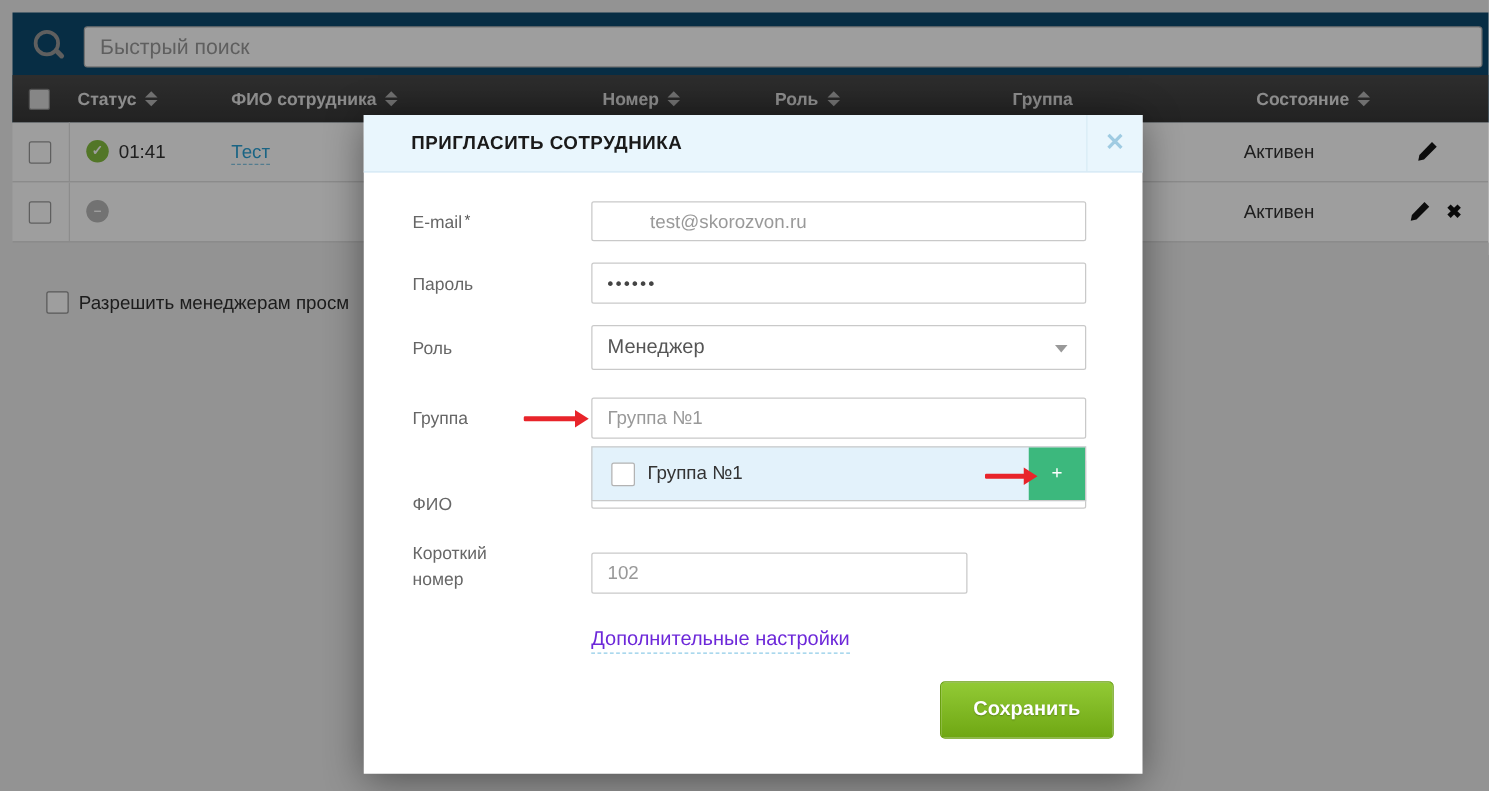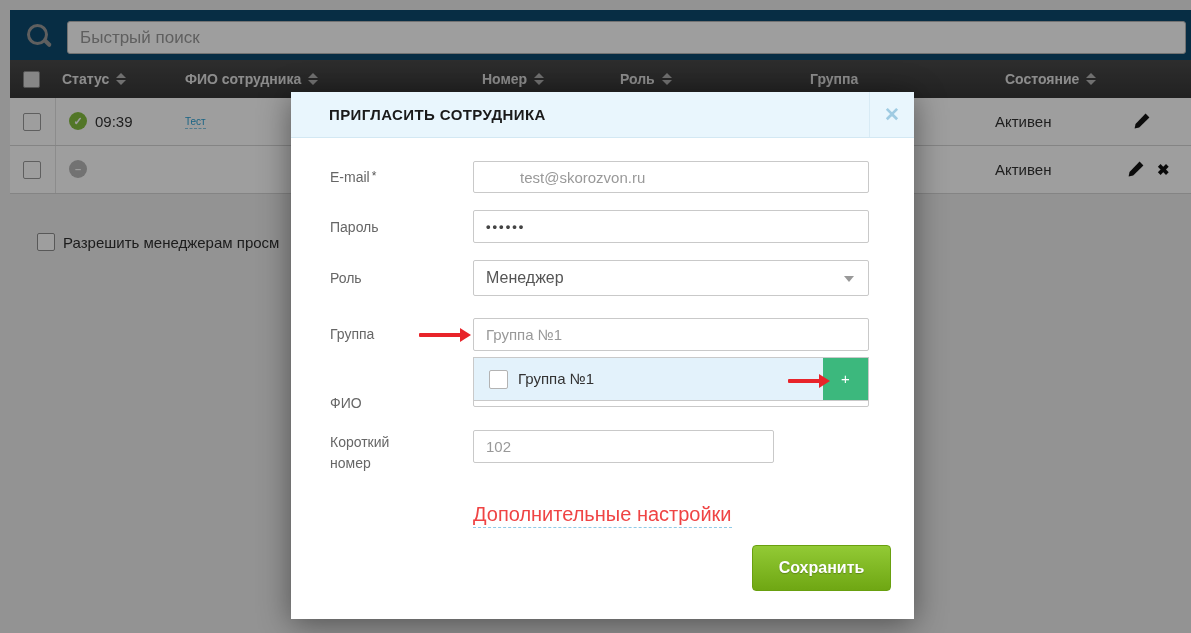--- a/index.html
+++ b/index.html
@@ -26,21 +26,21 @@
 
   
   .row{position:absolute;left:10px;right:0;height:47px;background:#ffffff;border-bottom:1px solid #d6d6d6;}
   .row .sep{position:absolute;left:45px;top:0;bottom:0;width:1px;background:#e2e2e2;}
   .rcheck{position:absolute;left:13px;top:15px;width:16px;height:16px;background:#fff;border:1px solid #9a9a9a;border-radius:2px;}
   .status{position:absolute;left:59px;top:14px;width:18px;height:18px;border-radius:50%;color:#fff;
           font-size:11px;font-weight:bold;text-align:center;line-height:18px;}
   .st-green{background:#85bf3f;}
   .st-gray{background:#b8b8b8;}
   .time{position:absolute;left:85px;top:0;line-height:47px;font-size:15px;color:#333;}
-  .tlink{position:absolute;left:175px;top:0;line-height:47px;font-size:10px;color:#2ba2d6;cursor:pointer;}
+  .tlink{position:absolute;left:175px;top:0;line-height:47px;font-size:15px;color:#2ba2d6;cursor:pointer;}
   .tlink span{border-bottom:1px dashed #86c8e6;padding-bottom:1px;}
   .state{position:absolute;left:985px;top:0;line-height:47px;font-size:15px;color:#333;}
   .act-edit{position:absolute;top:14px;width:18px;height:18px;cursor:pointer;}
   .act-del{position:absolute;top:0;line-height:47px;font-size:15px;font-weight:bold;color:#111;cursor:pointer;}
 
   
   .mgr{position:absolute;left:37px;top:233px;height:18px;white-space:nowrap;}
   .mgr .box{position:absolute;left:0;top:0;width:16px;height:16px;background:#fff;border:1px solid #8f8f8f;border-radius:2px;}
   .mgr .lbl{position:absolute;left:26px;top:1px;font-size:15px;color:#2f2f2f;}
 
@@ -67,21 +67,21 @@
   .dropdown{position:absolute;left:182px;top:265px;width:396px;height:44px;box-sizing:border-box;
             background:#e3f2fb;border:1px solid #c9c9c9;z-index:3;}
   .dropdown .obox{position:absolute;left:15px;top:12px;width:17px;height:17px;background:#fff;border:1px solid #b3b3b3;border-radius:2px;}
   .dropdown .otext{position:absolute;left:44px;top:0;line-height:42px;font-size:15px;color:#333;}
   .addbtn{position:absolute;right:0;top:0;width:45px;height:42px;background:#3cb87d;color:#fff;
           text-align:center;line-height:42px;font-size:15px;cursor:pointer;}
   .arrow{position:absolute;height:14px;z-index:60;}
   .arrow .line{position:absolute;left:0;top:5px;height:4px;background:#e8242a;border-radius:1px;}
   .arrow .head{position:absolute;top:0;width:0;height:0;border-top:7px solid transparent;
                border-bottom:7px solid transparent;border-left:11px solid #e8242a;}
-  .mlink{position:absolute;left:182px;top:411px;font-size:20px;color:#ef4444;cursor:pointer;}
+  .mlink{position:absolute;left:182px;top:411px;font-size:16px;color:#6d28d9;cursor:pointer;}
   .mlink span{border-bottom:1px dashed #8fcbe8;padding-bottom:2px;}
   .btn{position:absolute;top:453px;height:46px;box-sizing:border-box;border-radius:4px;text-align:center;
        line-height:44px;font-size:16px;font-weight:bold;cursor:pointer;}
   .btn-cancel{left:318px;width:130px;background:linear-gradient(#fdfdfd,#e9e9e9);border:1px solid #c2c2c2;color:#333;}
   .btn-save{left:461px;width:139px;background:linear-gradient(#92ca35,#6fa713);border:1px solid #69a00f;color:#fff;
             text-shadow:0 1px 1px rgba(0,0,0,0.25);}
 </style>
 </head>
 <body>
 
@@ -114,21 +114,21 @@
       <div class="hcell" style="left:995px">
         <span>Состояние</span><span class="sort"><i class="up"></i><i class="down"></i></span>
       </div>
     </div>
   </div>
 
   <div class="row" style="top:98px">
     <div class="sep"></div>
     <div class="rcheck"></div>
     <div class="status st-green">✓</div>
-    <div class="time">09:39</div>
+    <div class="time">01:41</div>
     <div class="tlink"><span>Тест</span></div>
     <div class="state">Активен</div>
     <div class="act-edit" style="left:1123px">
       <svg viewBox="0 0 18 18" width="18" height="18">
           <path d="M12.6 1.6l3.8 3.8L6.2 15.6l-4.6 1 .9-4.7z" fill="#141414"></path>
         </svg>
     </div>
   </div>
 
   <div class="row" style="top:146px">
@@ -189,21 +189,21 @@
     </div>
     <div class="arrow" style="left:497px;top:282px;width:42px">
       <div class="line" style="width:32px"></div>
         <div class="head" style="left:31px"></div>
     </div>
 
     <div class="flabel" style="top:340px;line-height:21px">
       <span style="display:block">Короткий</span>
       <span style="display:block">номер</span>
     </div>
-    <input class="tin" style="top: 338px; height: 33px; width: 301px;" type="text" value="102">
+    <input class="tin" style="top: 350px; height: 33px; width: 301px;" type="text" value="102">
 
     <div class="mlink">
       <span>Дополнительные настройки</span>
     </div>
 
     <div class="btn btn-save">Сохранить</div>
   </div>
 
 </div>
 

